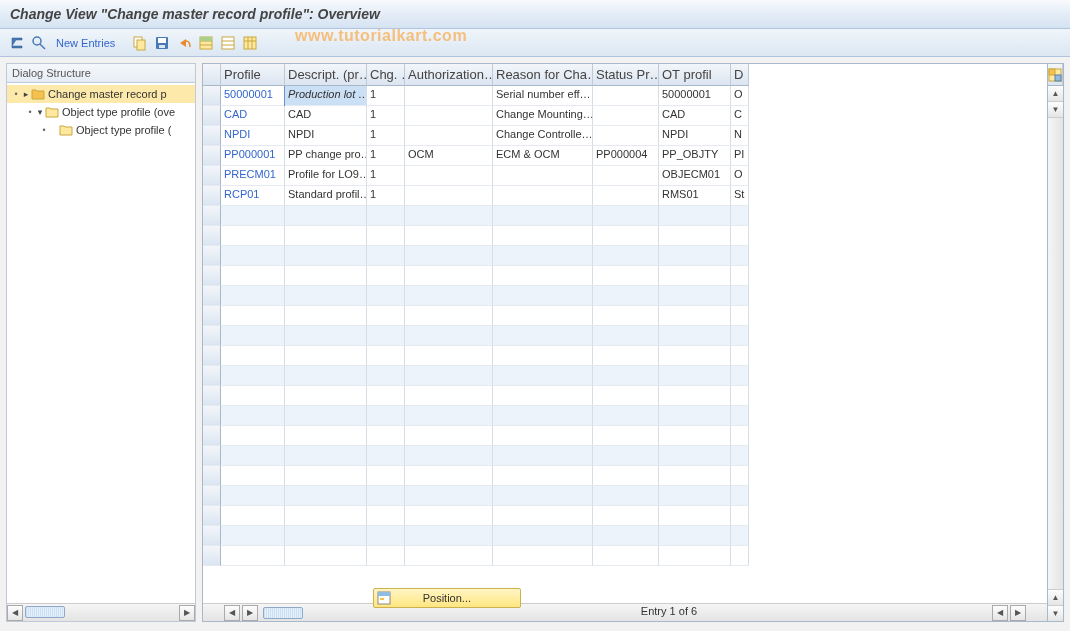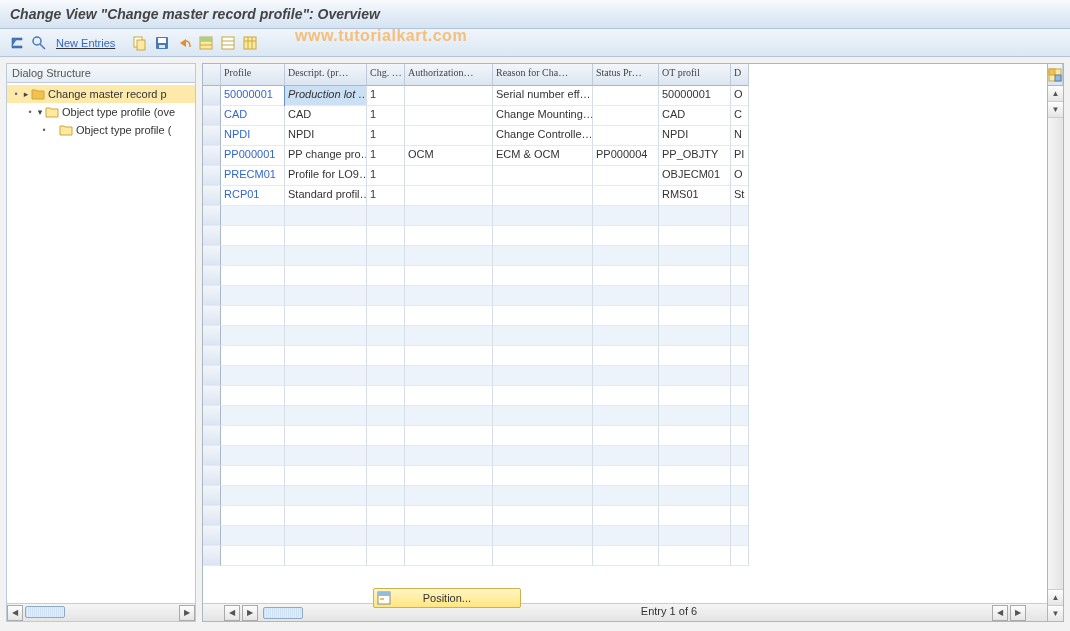--- a/index.html
+++ b/index.html
@@ -1,20 +1,20 @@
 <!DOCTYPE html>
 <html><head>
   <meta charset="utf-8">
   <style>
     * { box-sizing: border-box; margin: 0; padding: 0; font-family: Arial, sans-serif; }
     body { background: #f2f2f2; width: 1070px; height: 631px; overflow: hidden; font-size: 11px; color: #333; }
     
     .title-bar { background: linear-gradient(to bottom, #f8fafd 0%, #e4edf7 50%, #d5e3f1 100%); border-bottom: 1px solid #b0c4de; padding: 6px 10px; font-weight: bold; font-style: italic; font-size: 14px; color: #444; }
     
-    .toolbar { background: linear-gradient(to bottom, #f0f5fa 0%, #dbe7f3 100%); border-bottom: 1px solid #b0c4de; padding: 3px 8px; display: flex; align-items: center; gap: 4px; height: 28px; text-decoration: underline; }
+    .toolbar { background: linear-gradient(to bottom, #f0f5fa 0%, #dbe7f3 100%); border-bottom: 1px solid #b0c4de; padding: 3px 8px; display: flex; align-items: center; gap: 4px; height: 28px; }
     .toolbar-btn { width: 18px; height: 18px; display: inline-flex; align-items: center; justify-content: center; cursor: pointer; }
     .toolbar-text { color: #3366cc; cursor: pointer; padding: 0 4px; }
     .toolbar-sep { margin: 0 2px; }
     .watermark { color: rgba(255,140,0,0.5); font-size: 16px; font-weight: bold; position: absolute; left: 295px; top: 27px; pointer-events: none; letter-spacing: 0.5px; }
     
     .content { display: flex; height: calc(100% - 60px); padding: 6px; gap: 6px; }
     
     .tree-panel { width: 190px; background: #fff; border: 1px solid #c0cad6; position: relative; display:flex; flex-direction:column; }
     .tree-header { background: linear-gradient(to bottom, #f5f8fb, #e6edf5); border-bottom: 1px solid #c0cad6; padding: 3px 5px; font-size: 11px; color: #555; }
     .tree-body { flex:1; overflow:hidden; padding: 2px 0; }
@@ -25,21 +25,21 @@
     .tree-icon { display: inline-block; margin-right: 3px; }
     .tree-label { font-size: 11px; color: #333; overflow:hidden; text-overflow: clip; }
     .tree-hscroll { height: 18px; background: linear-gradient(to bottom,#f5f5f5,#e4e4e4); border-top:1px solid #ccc; display:flex; align-items:center; }
     .hscroll-btn { width:16px; height:16px; border:1px solid #aaa; background:linear-gradient(to bottom,#fdfdfd,#e5e5e5); display:flex; align-items:center; justify-content:center; font-size:8px; color:#555; cursor:pointer;}
     .hscroll-track { flex:1; height:16px; position:relative; }
     .hscroll-thumb { position:absolute; top:1px; left:2px; width:40px; height:12px; border:1px solid #8fa8c8; background: repeating-linear-gradient(90deg,#cbdff5,#cbdff5 1px,#e6f0fb 1px,#e6f0fb 2px); border-radius:2px; cursor:pointer;}
     
     .table-panel { flex: 1; position: relative; display:flex; }
     .table-wrap { border: 1px solid #a8b8c8; background:#fff; width: 846px; display:flex; flex-direction:column; }
     .grid { display: grid; grid-template-columns: 18px 64px 82px 38px 88px 100px 66px 72px 18px; }
-    .grid-header .cell { background: linear-gradient(to bottom,#f3f6fa,#dbe5f1); border-right:1px solid #c0cad6; border-bottom:1px solid #a8b8c8; height: 22px; padding: 3px 3px; font-size: 10px; color:#444; white-space:nowrap; overflow:hidden; position:relative;font-family:Liberation Serif, serif; }
+    .grid-header .cell { background: linear-gradient(to bottom,#f3f6fa,#dbe5f1); border-right:1px solid #c0cad6; border-bottom:1px solid #a8b8c8; height: 22px; padding: 3px 3px; font-size: 13px; color:#444; white-space:nowrap; overflow:hidden; position:relative; }
     .grid-row .cell { border-right:1px solid #d5dde6; border-bottom:1px solid #e5eaf0; height: 20px; padding: 2px 3px; font-size:11px; white-space:nowrap; overflow:hidden; background:#fff; }
     .grid-row .cell.rowhead { background: linear-gradient(to bottom,#f3f6fa,#dbe5f1); border-right:1px solid #a8b8c8; }
     .grid-row.alt .cell { background:#edf3fa; }
     .grid-row.alt .cell.rowhead { background: linear-gradient(to bottom,#f3f6fa,#dbe5f1); }
     .cell.link { color:#3366cc; }
     .cell.selected-cell { background:#cbdff5 !important; outline: 1px solid #6a90c4; font-style: italic; }
     .corner-btn { background: linear-gradient(to bottom,#f3f6fa,#dbe5f1); border-right:1px solid #c0cad6; border-bottom:1px solid #a8b8c8; display:flex; align-items:center; justify-content:center; }
     .config-icon { width:14px; height:14px; }
     
     .vscroll { width: 16px; background:linear-gradient(to right,#f5f5f5,#e4e4e4); border:1px solid #a8b8c8; border-left:none; display:flex; flex-direction:column; }

